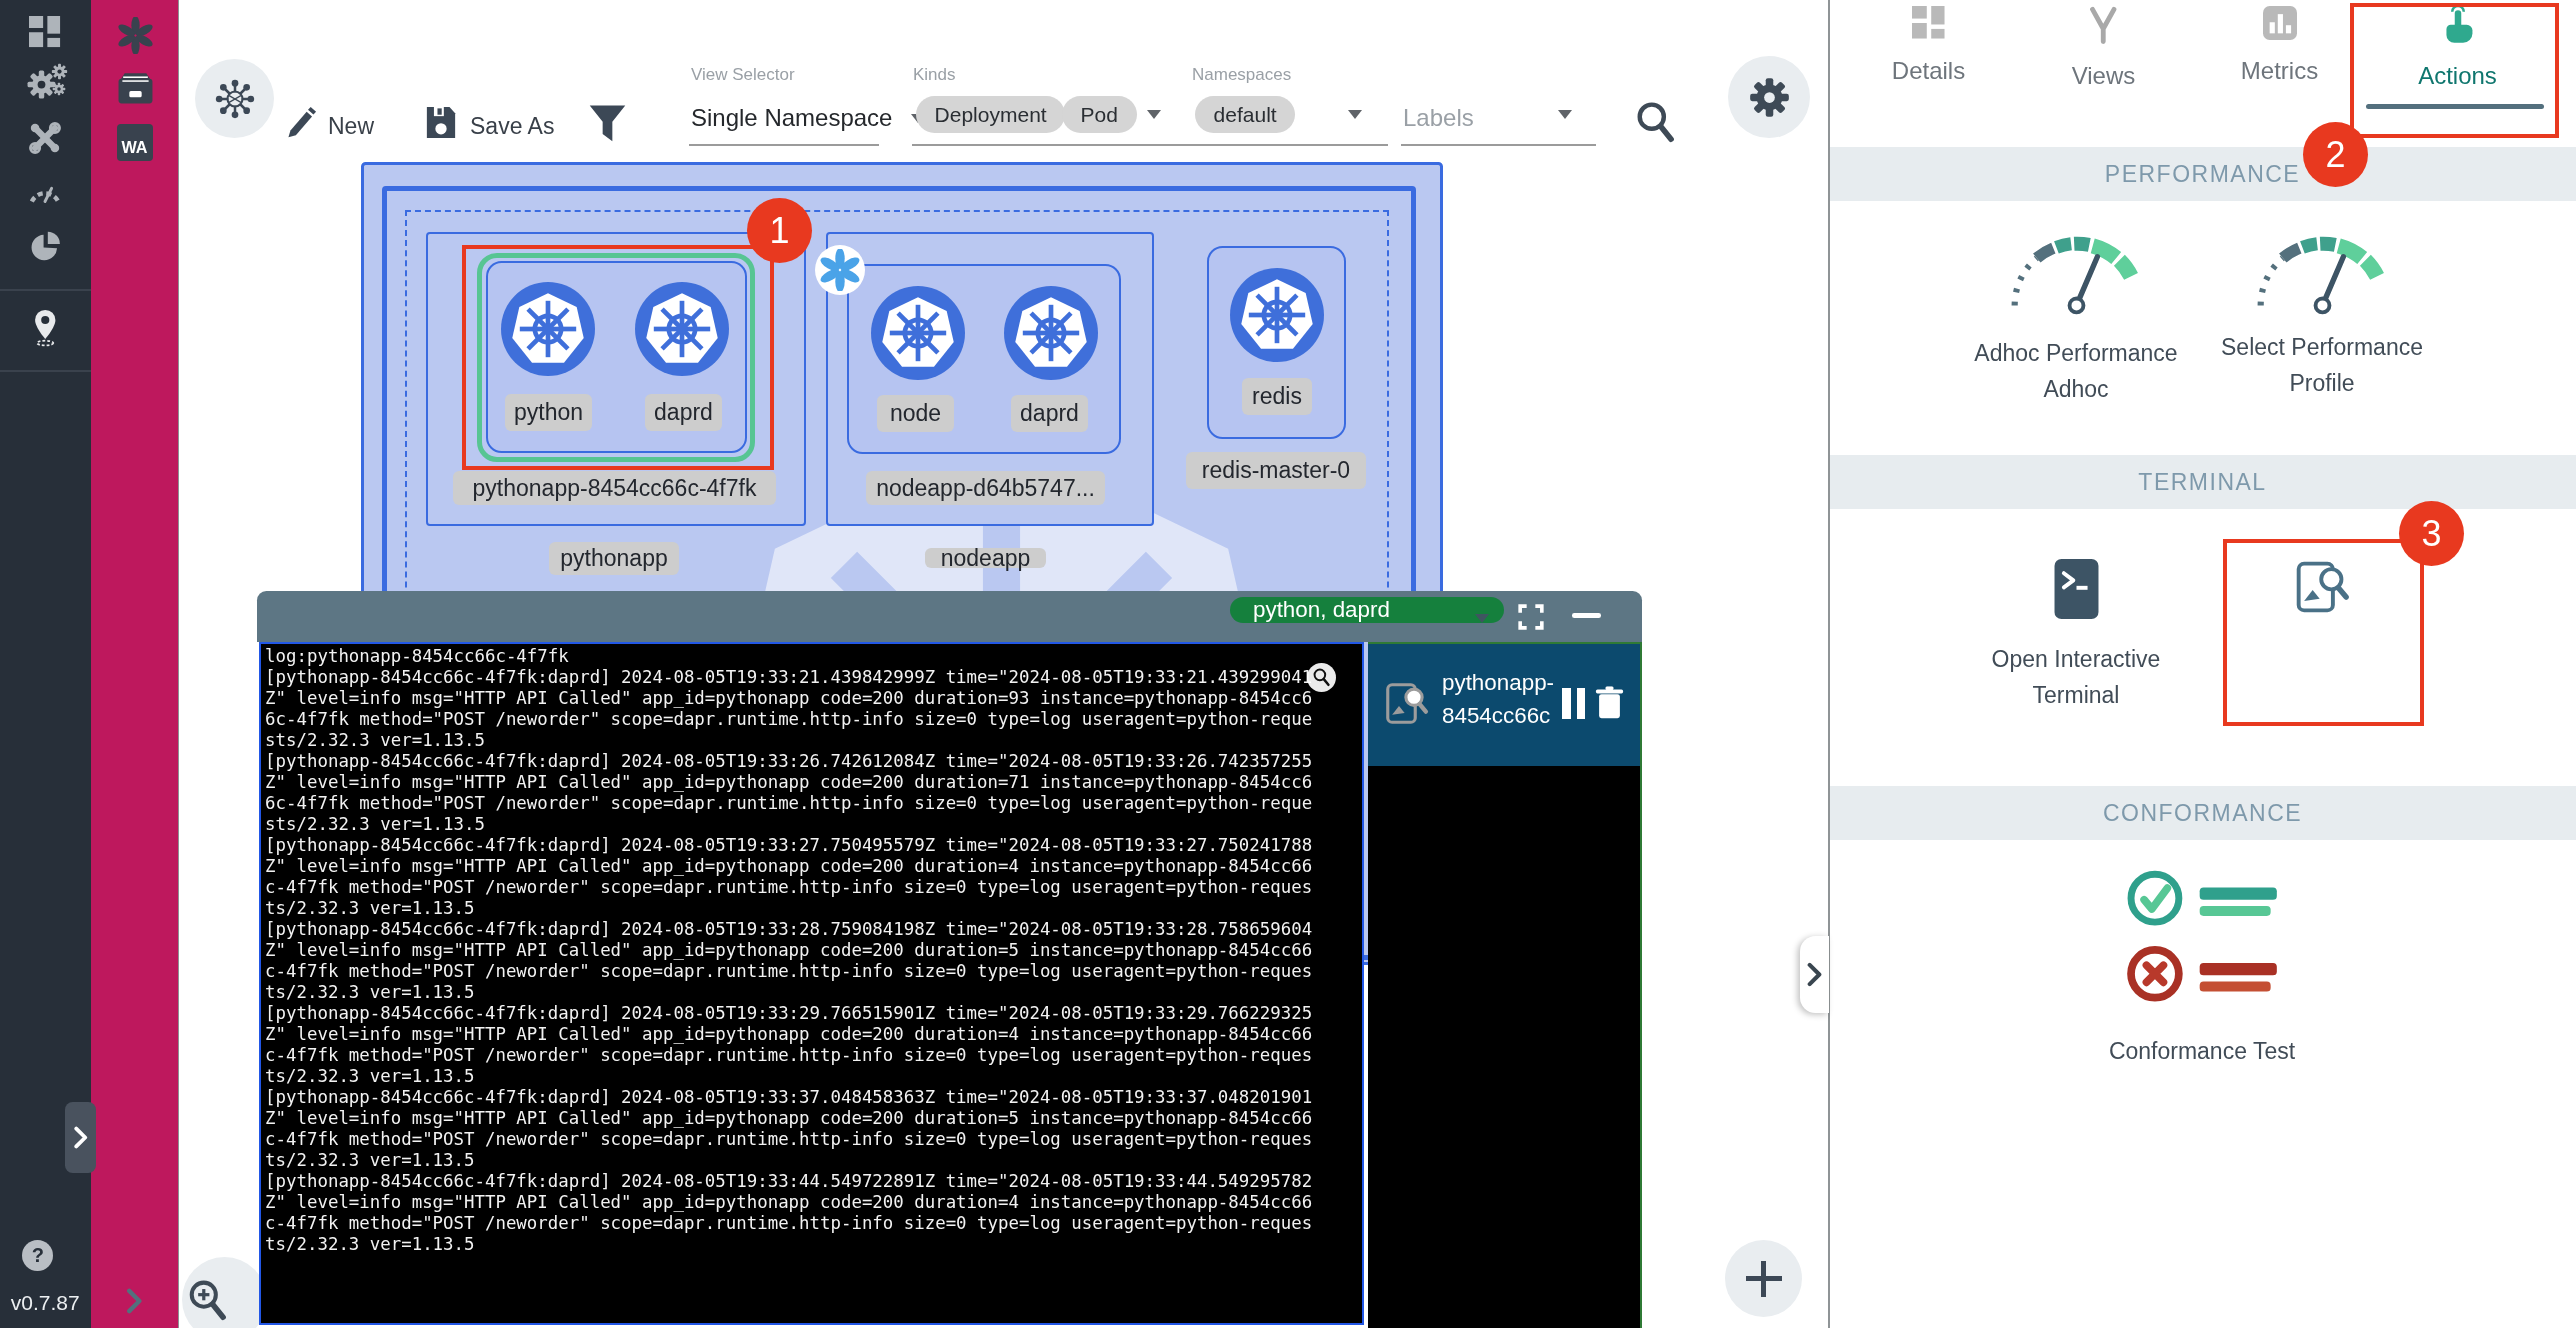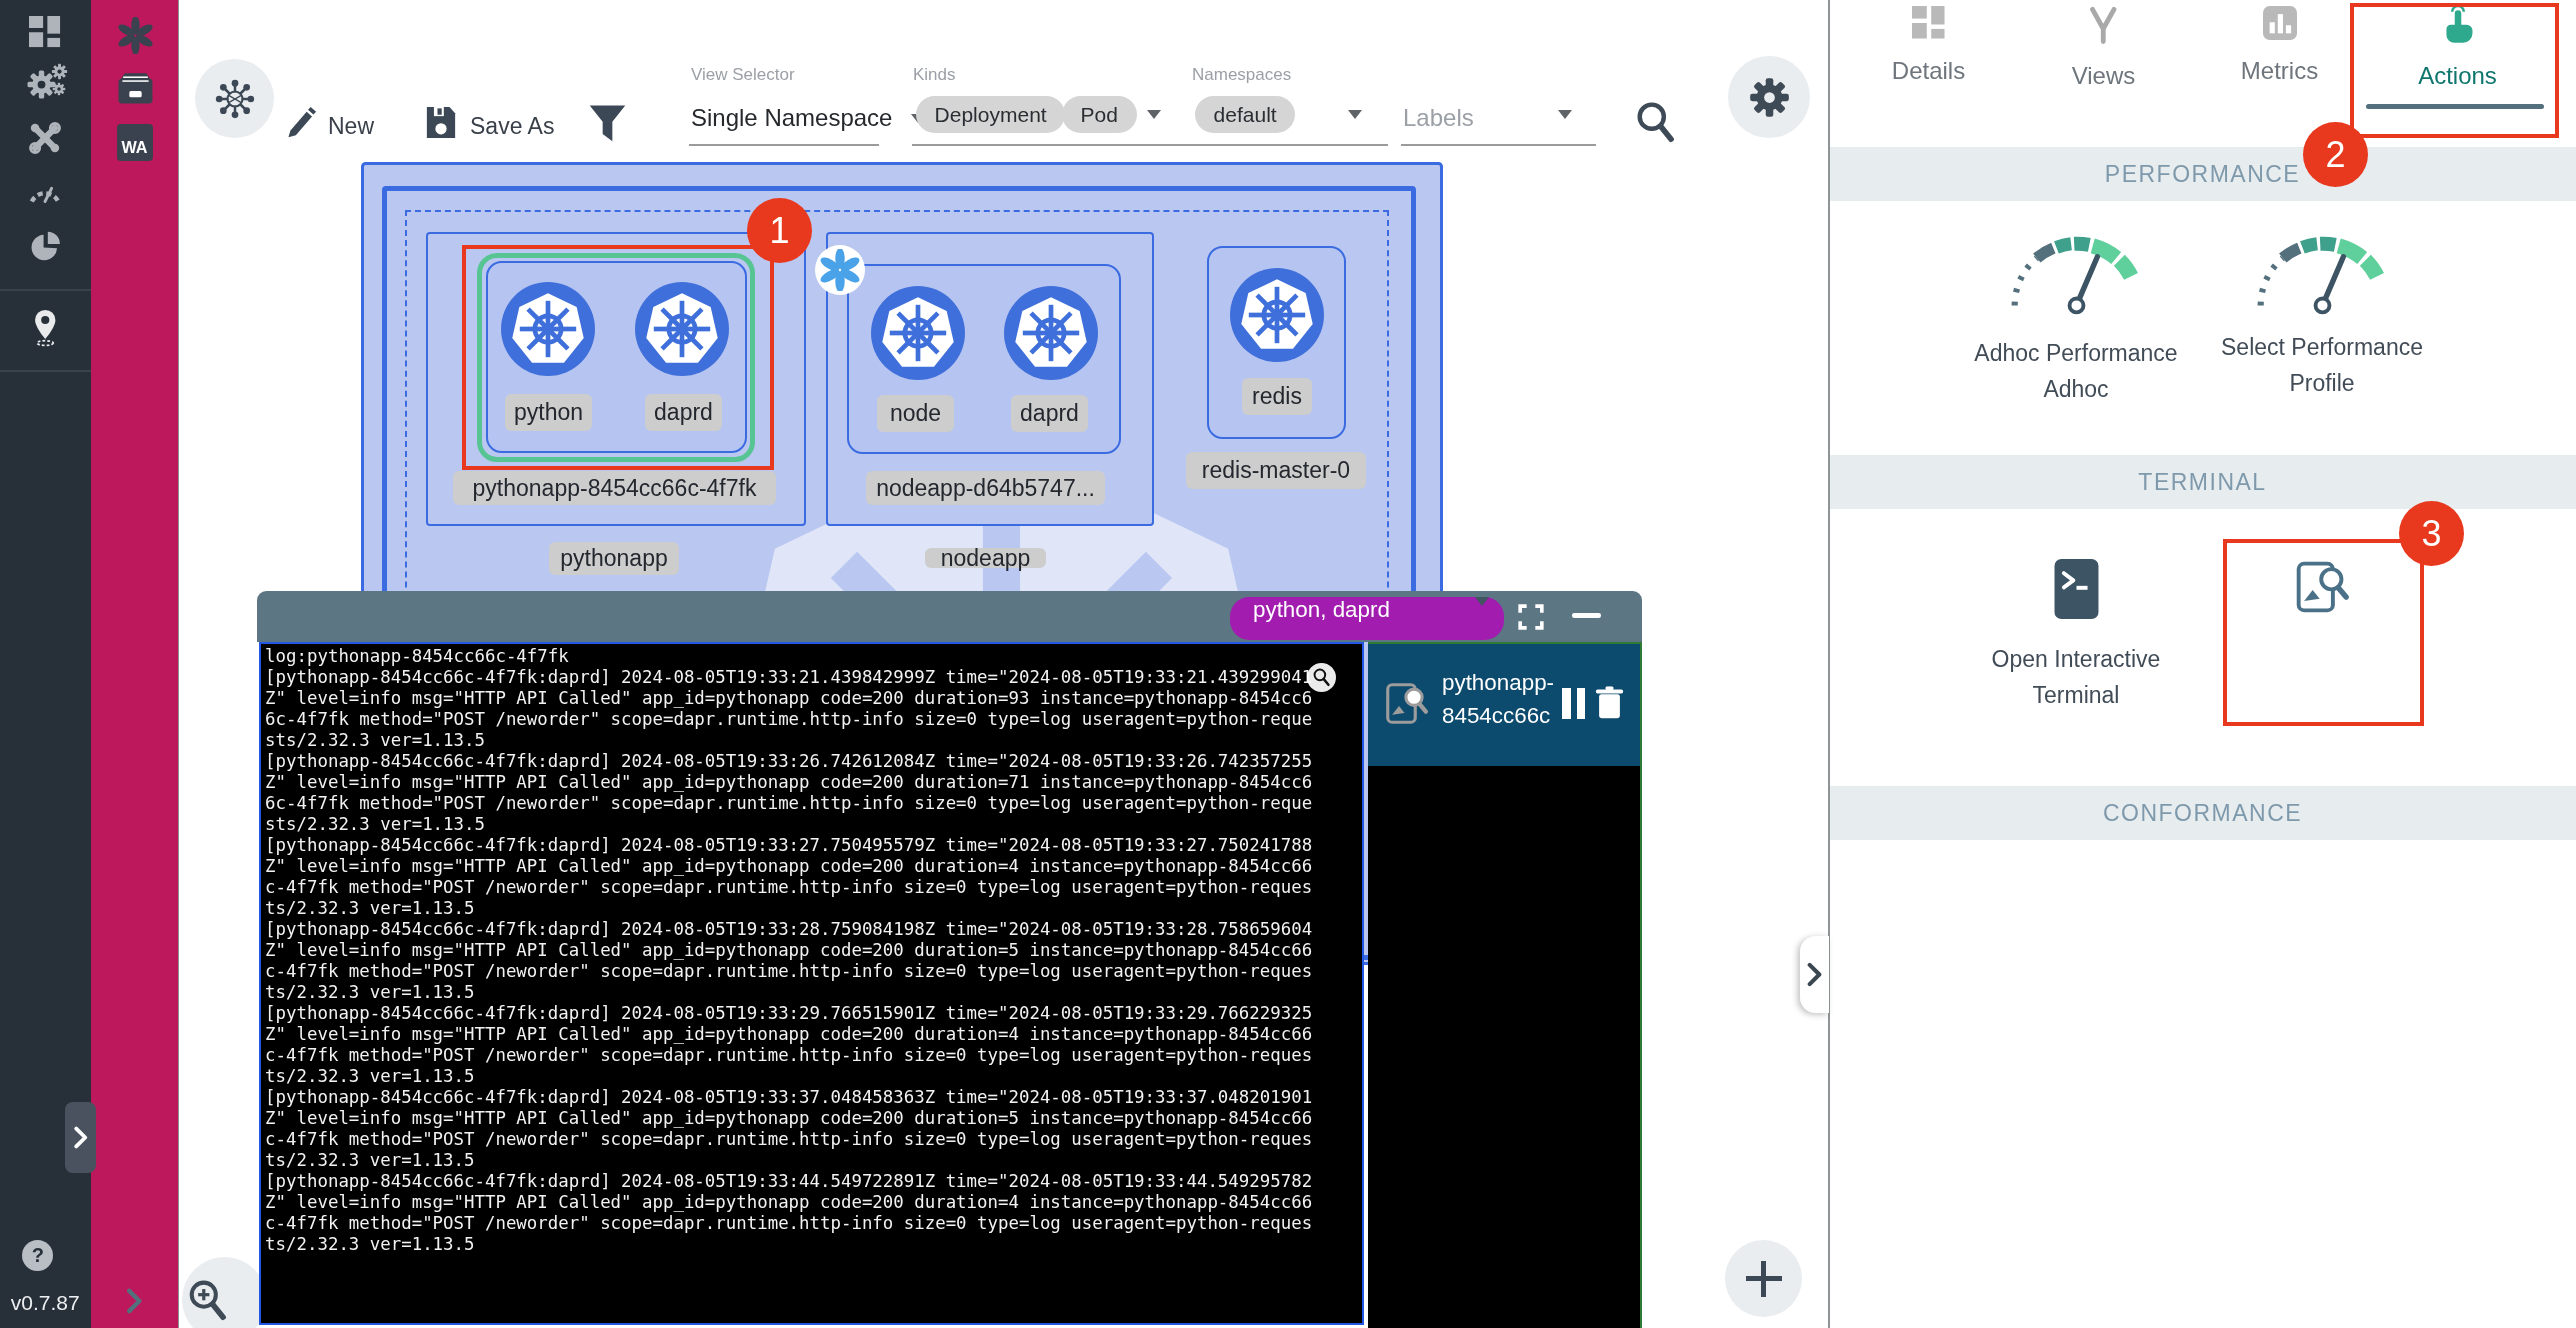--- a/index.html
+++ b/index.html
@@ -30,22 +30,22 @@
   .round-btn{border-radius:50%;background:#e9edf0;display:flex;align-items:center;justify-content:center}
   
   .nsfill{background:#bac8f1}
   .blue-b{border:3.1px solid #3a6be0;border-radius:4.6px}
   .podchip{background:#cdcdcd;border-radius:6.2px;display:flex;align-items:center;justify-content:center;
     font-size:23px;color:#23272e}
   .podbox{background:#b6c4f1;border:2.3px solid #3a6be0;border-radius:15.5px}
   
   #terminal{left:257px;top:591px;width:1385px;height:737px;z-index:20}
   #term-title{left:0;top:0;width:1385px;height:51px;background:#5d7684;border-radius:9.3px 9.3px 0 0}
-  #term-chip{left:973px;top:6.2px;width:274px;height:43px;background:#a21caf;border-radius:19.3px;
-    display:flex;align-items:flex-start;color:#fff;font-size:22.4px;padding:0 15.5px 0 23px;box-sizing:border-box;justify-content:space-between}
+  #term-chip{left:973px;top:6.2px;width:274px;height:26px;background:#15803d;border-radius:19.3px;
+    display:flex;align-items:flex-end;color:#fff;font-size:22.4px;padding:0 15.5px 0 23px;box-sizing:border-box;justify-content:space-between}
   #log-area{left:1.5px;top:51px;width:1105px;height:683px;background:#000;border:2.3px solid #2257e6;box-sizing:border-box}
   #log-pre{margin:0;padding:2.3px 4.6px;font-family:"DejaVu Sans Mono",monospace;font-size:17.4px;
     line-height:21px;color:#f2f2f2;white-space:pre}
   #term-right{left:1111px;top:51px;width:274px;height:686px;background:#000;border-top:2.3px solid #2f7a35;
     border-right:2.3px solid #2f7a35;box-sizing:border-box}
   #stream-card{left:0;top:0;width:272px;height:122px;background:#0c4a6e}
   
   #rpanel{left:1829px;top:0;width:747px;height:1329px;background:#fff;z-index:5}
   .tab{top:6.2px;width:141px;height:116px;display:flex;flex-direction:column;align-items:center}
   .tab-label{font-size:24px;color:#6e757c;margin-top:17px}
@@ -640,20 +640,28 @@
       <div>Terminal</div>
     </div>
   </div>
   <div class="abs" style="left:338px;top:559px;width:310px;text-align:center">
     <span><svg width="56" height="56" style="margin:0 auto;color:#4a7187" viewBox="0 0 72 72">
           <use href="#stream"></use>
         </svg></span>
   </div>
 
   <div class="abs band" style="top:786px">CONFORMANCE</div>
+  <div class="abs" style="left:218px;top:867px;width:310px;text-align:center">
+    <span><svg width="162" height="155" style="margin:0 auto" viewBox="0 0 210 200">
+          <use href="#conformance"></use>
+        </svg></span>
+    <div class="act-label" style="margin-top:10.8px">
+      <div>Conformance Test</div>
+    </div>
+  </div>
 </div>
 
 <div class="abs ann-rect" style="left:462px;top:245px;width:312px;height:225px;box-sizing:border-box"></div>
 <div class="abs ann-circle" style="left:747px;top:198px">1</div>
 <div class="abs ann-rect" style="left:2350px;top:3.1px;width:209px;height:135px;box-sizing:border-box"></div>
 <div class="abs ann-circle" style="left:2303px;top:122px">2</div>
 <div class="abs ann-rect" style="left:2223px;top:539px;width:201px;height:187px;box-sizing:border-box"></div>
 <div class="abs ann-circle" style="left:2399px;top:501px">3</div>
 
 

